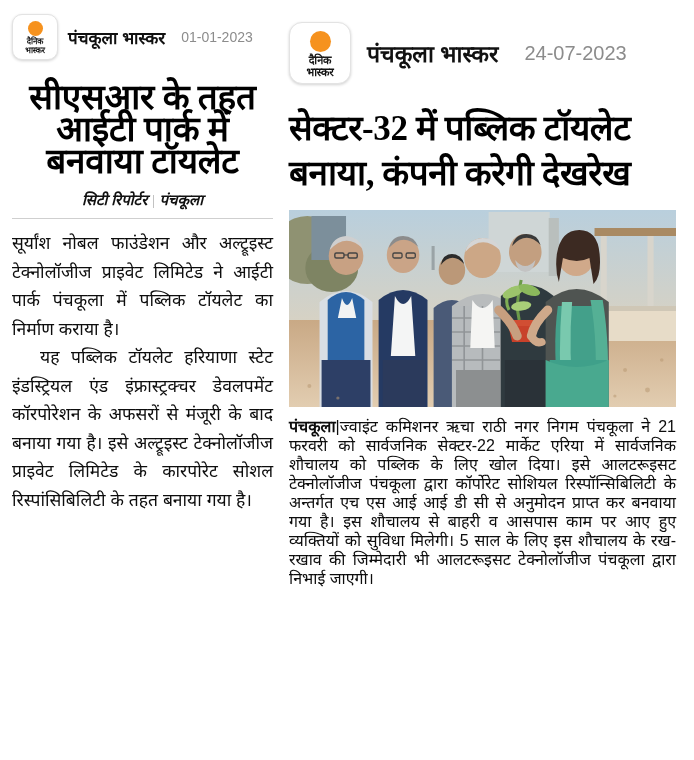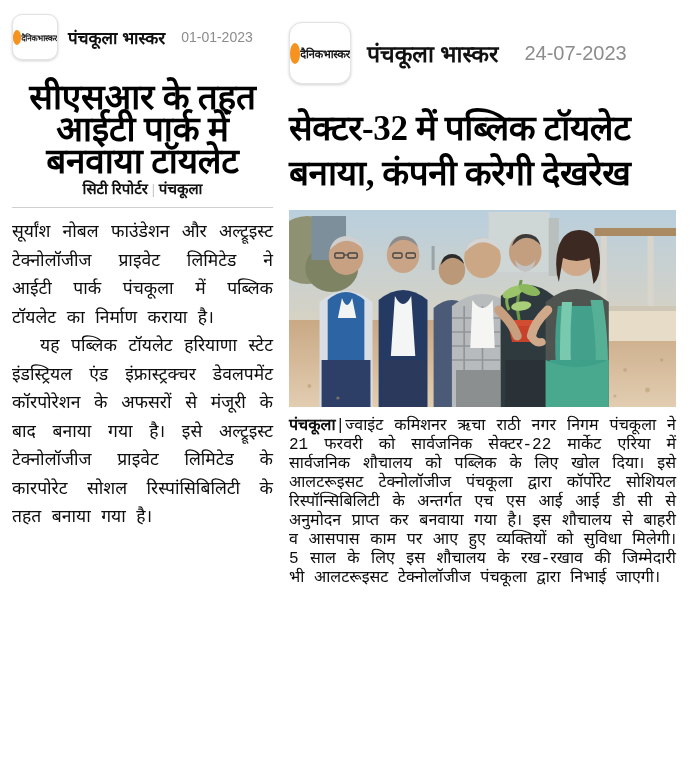--- a/index.html
+++ b/index.html
@@ -42,20 +42,21 @@
   .masthead.big { gap: 16px; }
 
   .logo-box {
     width: 46px;
     height: 46px;
     border-radius: 10px;
     background: #ffffff;
     border: 1px solid #e3e3e3;
     box-shadow: 0 1px 3px rgba(0,0,0,0.18);
     display: flex;
+    flex-direction: column;
     align-items: center;
     justify-content: center;
     flex: none;
     overflow: hidden;
     padding-top: 2px;
     box-sizing: border-box;
   }
   .logo-box.big { width: 62px; height: 62px; border-radius: 13px; }
 
   .logo-sun {
@@ -117,36 +118,38 @@
     margin: 22px 0 0 0;
     letter-spacing: -0.4px;
   }
 
   .byline {
     font-family: "Liberation Serif", "DejaVu Serif", serif;
     font-weight: 700;
     font-size: 15px;
     color: #111;
     text-align: center;
+    margin-top: 11px;
+    font-style: italic;
   }
   .byline .sep {
     color: #b0b0b0;
     font-weight: 400;
     padding: 0 4px;
   }
 
   .rule {
     height: 1px;
     background: #cfcfcf;
     margin: 9px 0 10px 0;
   }
 
   
   .body-text {
-    font-family: Liberation Mono, monospace;
+    font-family: Liberation Sans, sans-serif;
     color: #0d0d0d;
     text-align: justify;
     text-justify: inter-word;
   }
   .clipping.left .body-text {
     font-size: 17.5px;
     line-height: 28.5px;
   }
   .clipping.right .body-text {
     font-size: 16px;

